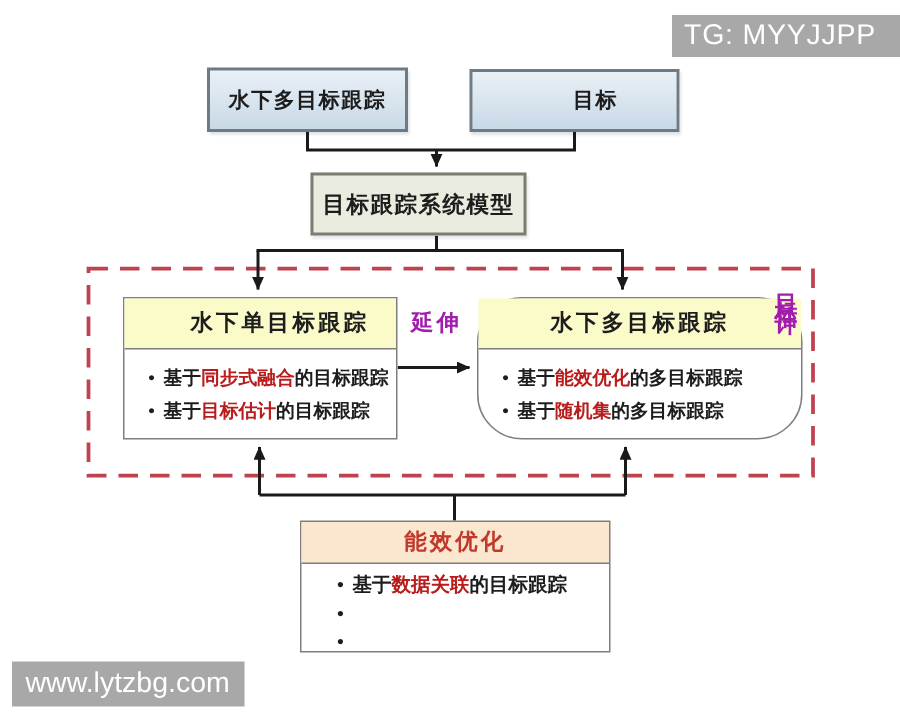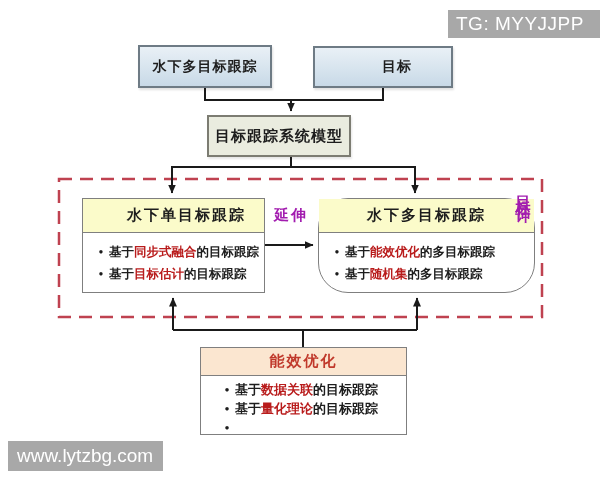--- a/index.html
+++ b/index.html
@@ -121,21 +121,20 @@
 
   <div class="abs panel eng" style="left:200px;top:347px;width:207px;height:88px;">
     <div class="hdr hdr-peach" style="height:27px;">能效优化</div>
     <div class="body" style="padding:4px 4px 0 18px;">
       <div class="brow">
         <span class="dot">•</span>
         <span><span>基于</span><span class="kw">数据关联</span><span>的目标跟踪</span></span>
       </div>
       <div class="brow">
         <span class="dot">•</span>
-        <span><span>基于</span><span class="kw">量化理论</span><span>的目标跟踪</span></span>
       </div>
       <div class="brow">
         <span class="dot">•</span>
       </div>
     </div>
   </div>
 
   <div class="abs wm" id="wm-bl" style="left:8px;top:441px;width:155px;height:30px;">www.lytzbg.com</div>
 
   <div class="abs wm" id="wm-tr" style="left:448px;top:10px;width:152px;height:28px;">TG: MYYJJPP</div>

